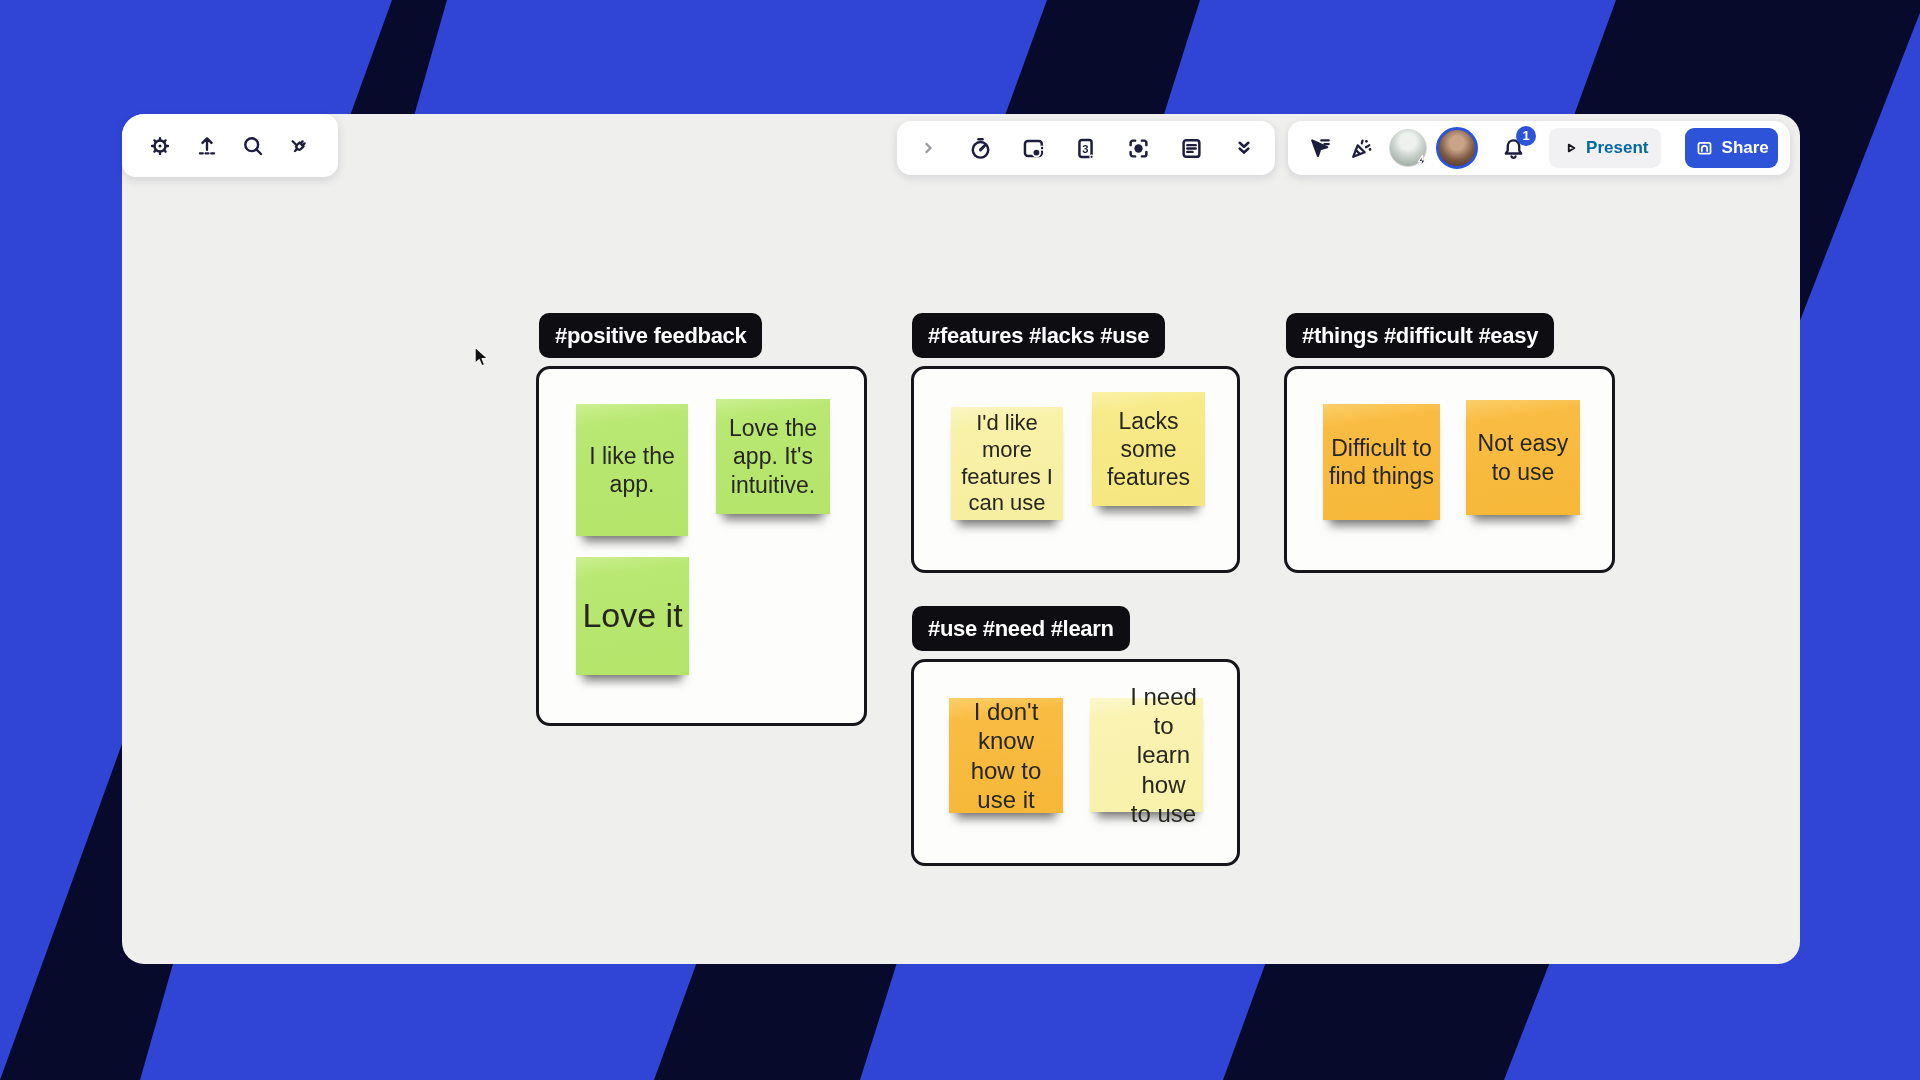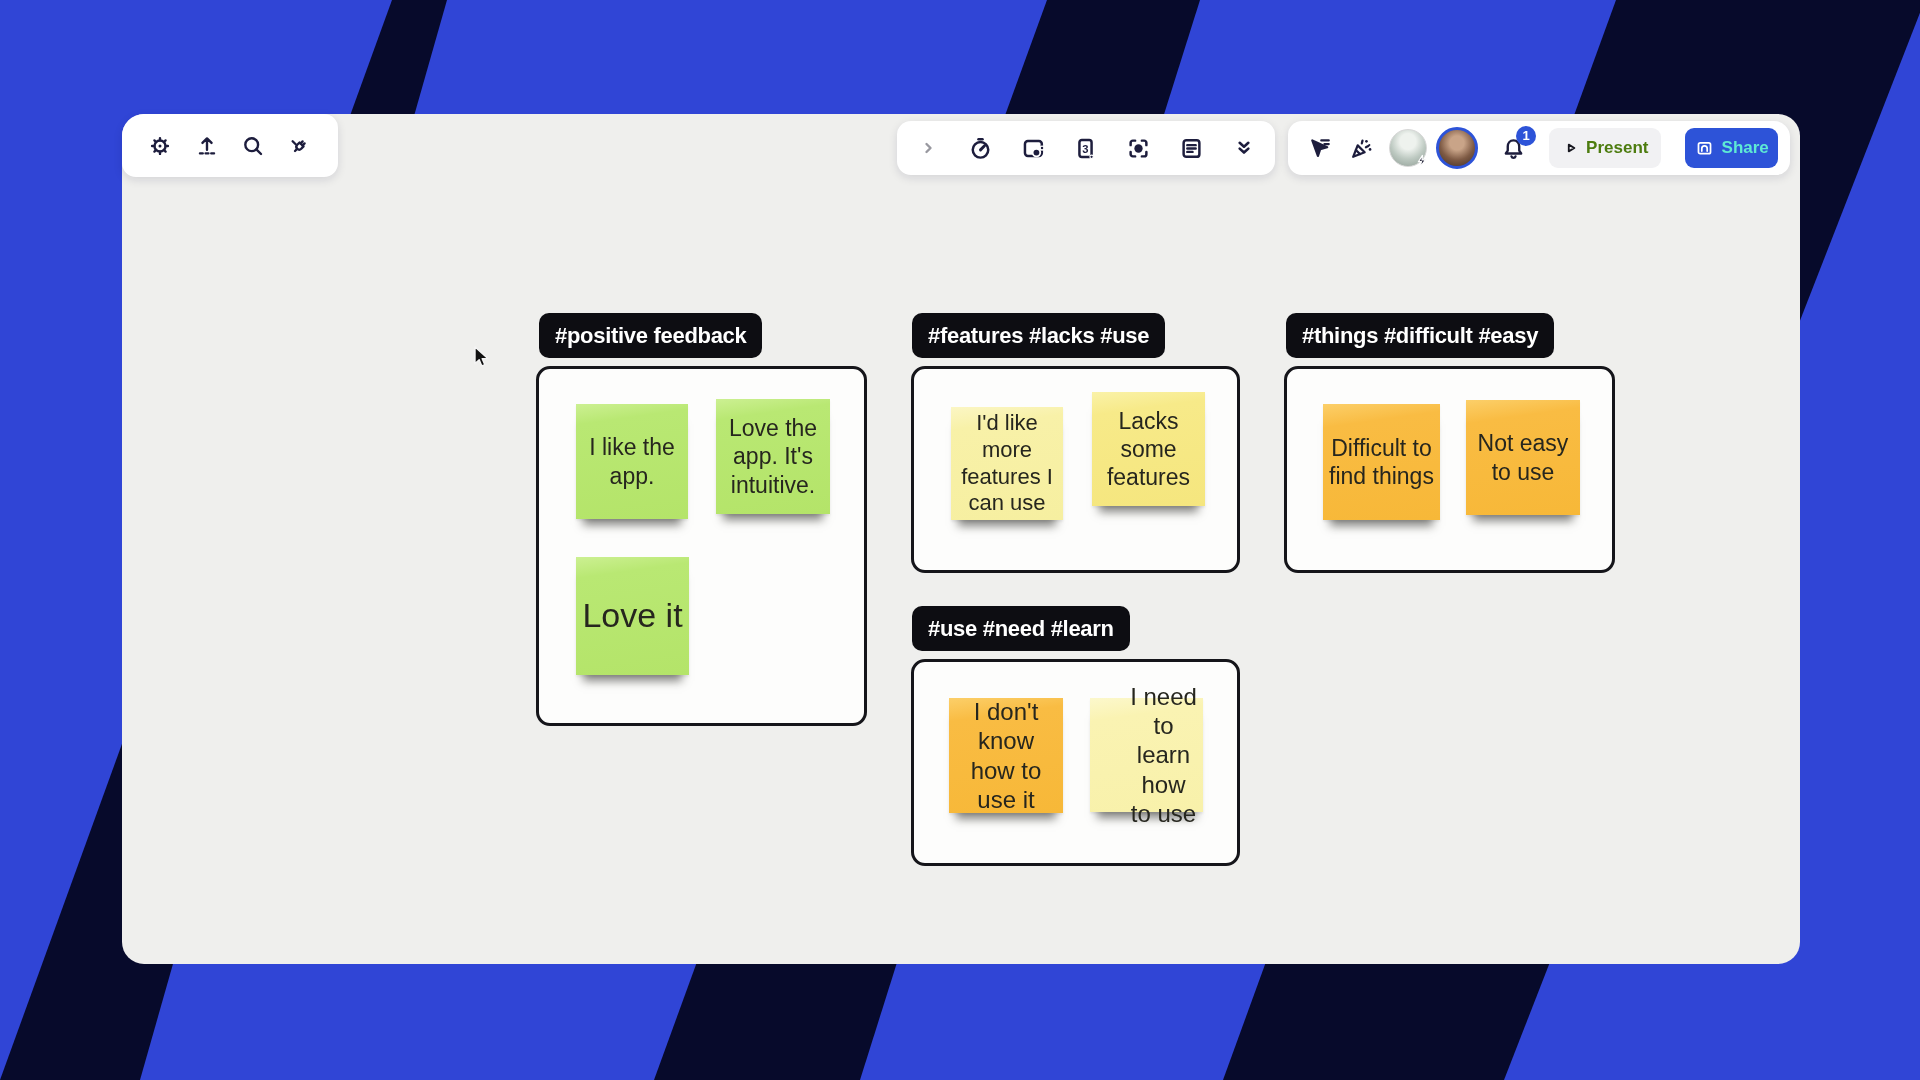--- a/index.html
+++ b/index.html
@@ -23,22 +23,22 @@
                border:1px solid #d7d7d7;}
   .avatar.ring{background:radial-gradient(circle at 50% 36%,#c9a488 0 24%,#7e5a44 58%,#3c2d24 100%);
                border:3px solid #2d53d8;}
   .bolt{position:absolute;right:-3px;bottom:-2px;}
   .bellwrap{position:relative;margin:0 6px;}
   .badge{position:absolute;top:-9px;right:-9px;width:20px;height:20px;border-radius:50%;
          background:#2d53d8;color:#fff;font-size:13px;font-weight:bold;
          display:flex;align-items:center;justify-content:center;}
   .btn{height:40px;border-radius:9px;display:flex;align-items:center;justify-content:center;
        font-weight:bold;font-size:17px;cursor:pointer;box-sizing:border-box;}
-  .btn.present{width:114px;background:#f1f1f3;color:#4d7c0f;margin-left:16px;gap:6px;text-align:center;}
-  .btn.share{width:94px;background:#2d53d8;color:#5eead4;margin-left:24px;gap:8px;}
+  .btn.present{width:114px;background:#f1f1f3;color:#0369a1;margin-left:16px;gap:6px;text-align:center;}
+  .btn.share{width:94px;background:#2d53d8;color:#ffffff;margin-left:24px;gap:8px;}
   
   .pill{position:absolute;height:45px;line-height:45px;background:#0d0d12;color:#ffffff;
         border-radius:10px;font-weight:bold;font-size:22px;letter-spacing:-0.3px;
         padding:0 16px;white-space:nowrap;}
   .gbox{position:absolute;background:#fdfdfc;border:3px solid #15151a;border-radius:14px;box-sizing:border-box;}
   .note{position:absolute;display:flex;align-items:center;justify-content:center;text-align:center;
         color:#26261e;line-height:1.22;padding:4px 6px;box-sizing:border-box;
         box-shadow:0 13px 9px -7px rgba(35,35,30,.55),0 2px 2px rgba(0,0,0,.06);}
   .note.green {background:linear-gradient(172deg,#ccf092 0%,#b9e873 16%,#b4e469 100%);}
   .note.yellow{background:linear-gradient(172deg,#faf2a8 0%,#f7ea89 18%,#f5e67e 100%);}
@@ -177,21 +177,21 @@
       <svg width="19" height="19" viewBox="0 0 24 24" fill="none" stroke="#ffffff" stroke-width="2.2" stroke-linecap="round">
         <rect x="4.4" y="5" width="15.2" height="13.6" rx="2.2"></rect>
         <path d="M8.6 15.2v-3.1a3.4 3.4 0 0 1 6.8 0v3.1"></path>
       </svg>
       <span>Share</span>
     </div>
   </div>
 
   <div class="pill" style="left:539px;top:313px;">#positive feedback</div>
   <div class="gbox" style="left:536px;top:366px;width:331px;height:360px;"></div>
-  <div class="note green fs23" style="left:576px;top:404px;width:112px;height:115px;">I like the app.</div>
+  <div class="note green fs23" style="left:576px;top:404px;width:112px;height:132px;">I like the app.</div>
   <div class="note green fs23" style="left:716px;top:399px;width:114px;height:115px;">Love the app. It's intuitive.</div>
   <div class="note green fs34" style="left:576px;top:557px;width:113px;height:118px;text-align:right;">Love it</div>
 
   <div class="pill" style="left:912px;top:313px;">#features #lacks #use</div>
   <div class="gbox" style="left:911px;top:366px;width:329px;height:207px;"></div>
   <div class="note pale fs18" style="left:951px;top:407px;width:112px;height:113px;">I'd like more features I can use</div>
   <div class="note yellow fs23" style="left:1092px;top:392px;width:113px;height:114px;">Lacks some features</div>
 
   <div class="pill" style="left:1286px;top:313px;">#things #difficult #easy</div>
   <div class="gbox" style="left:1284px;top:366px;width:331px;height:207px;"></div>

